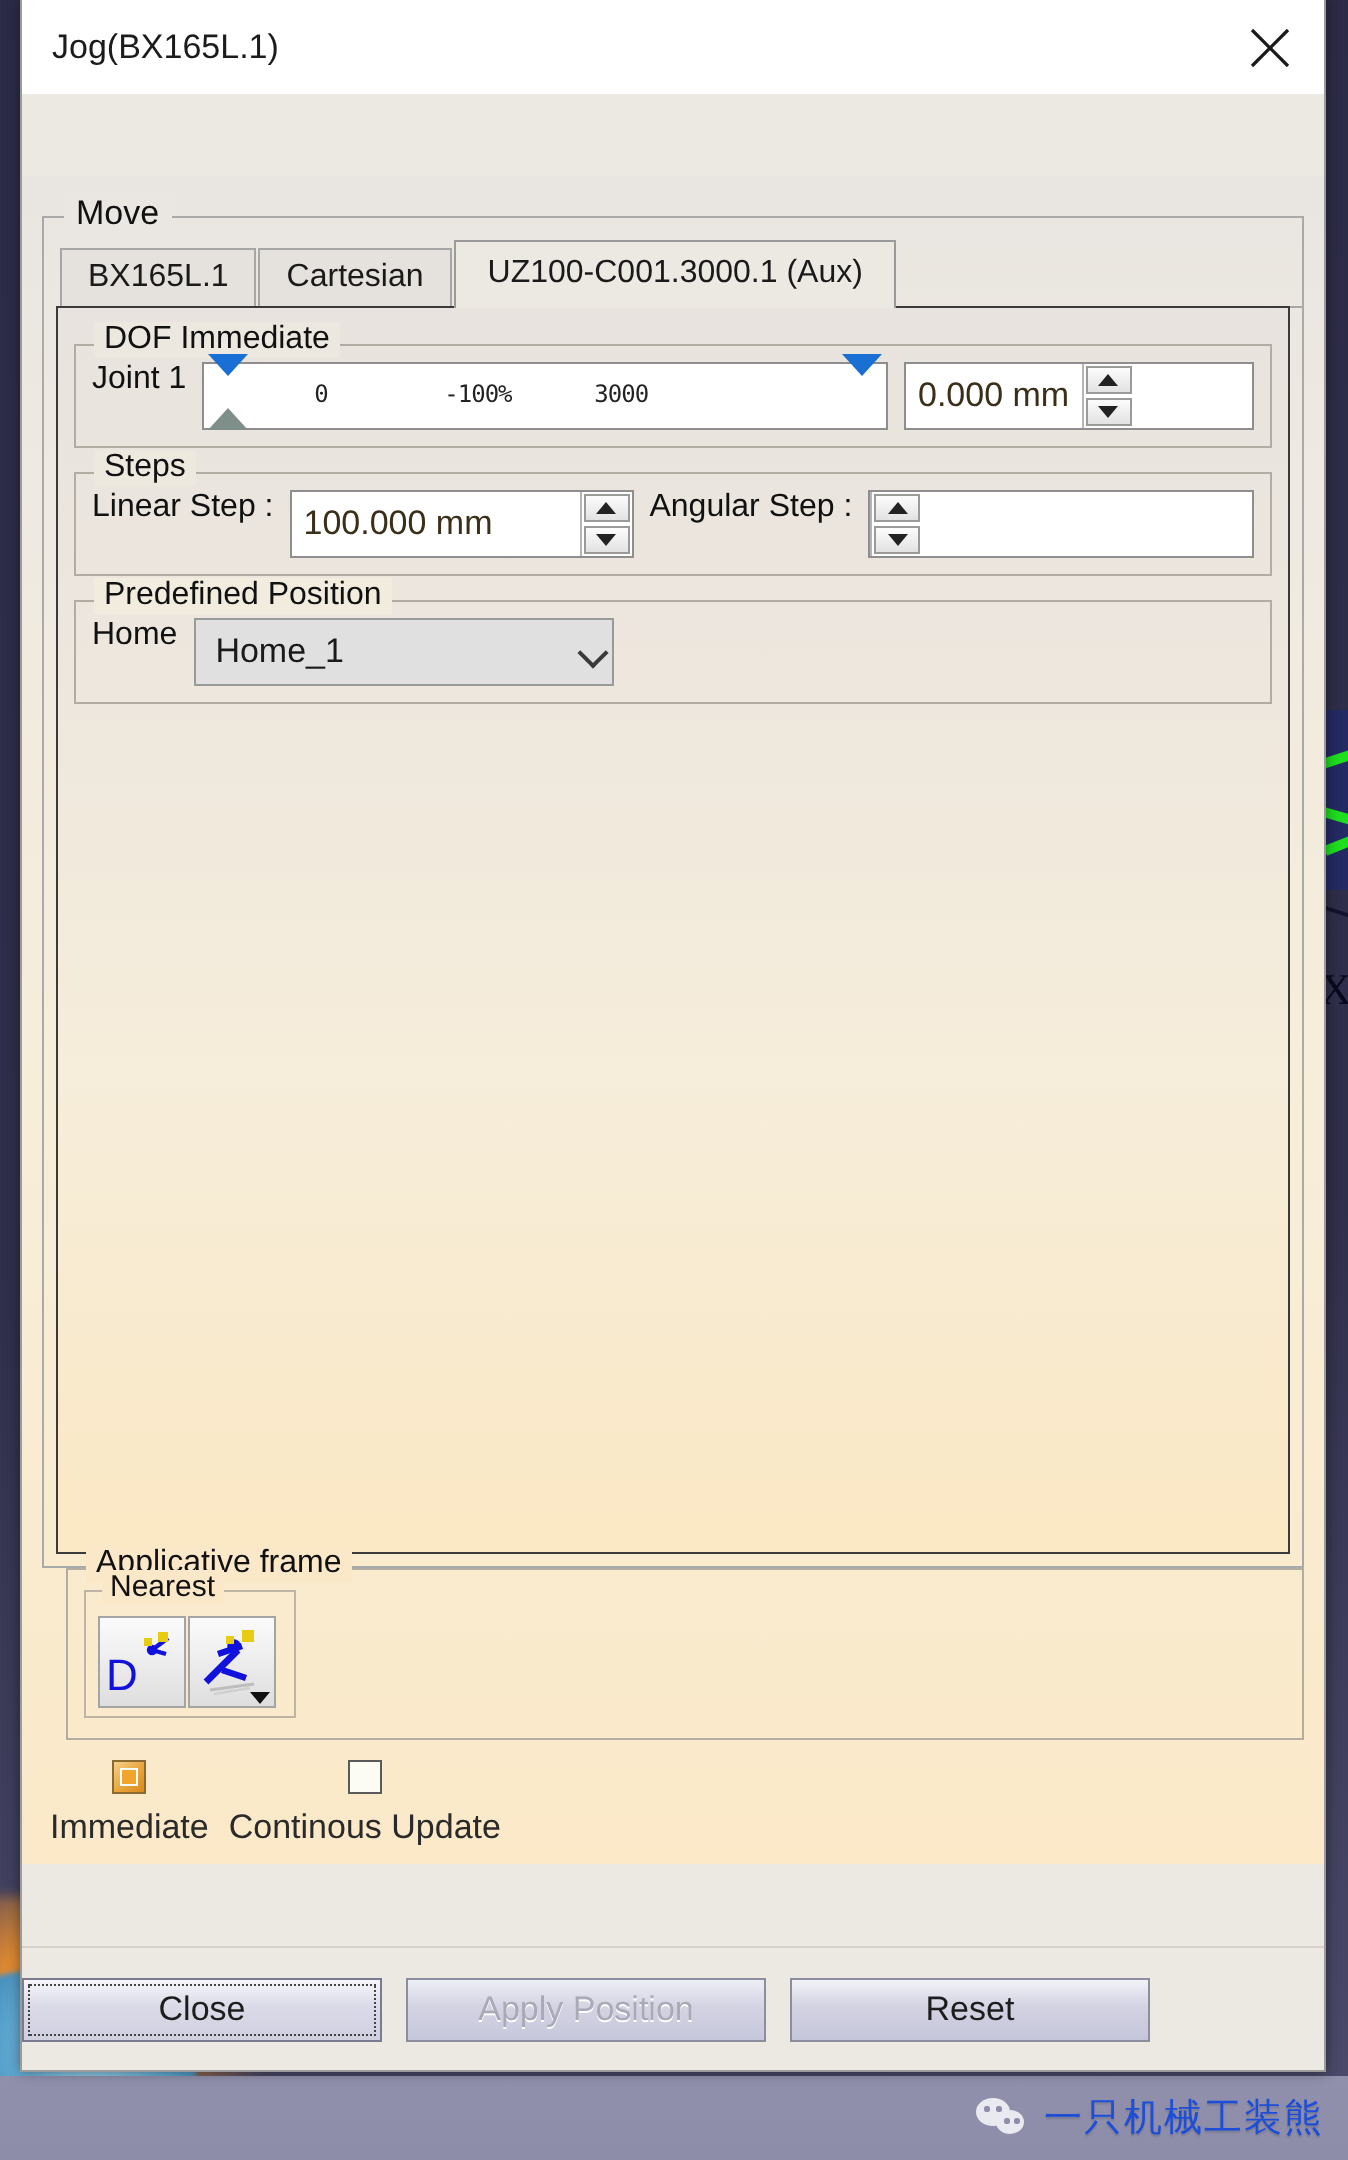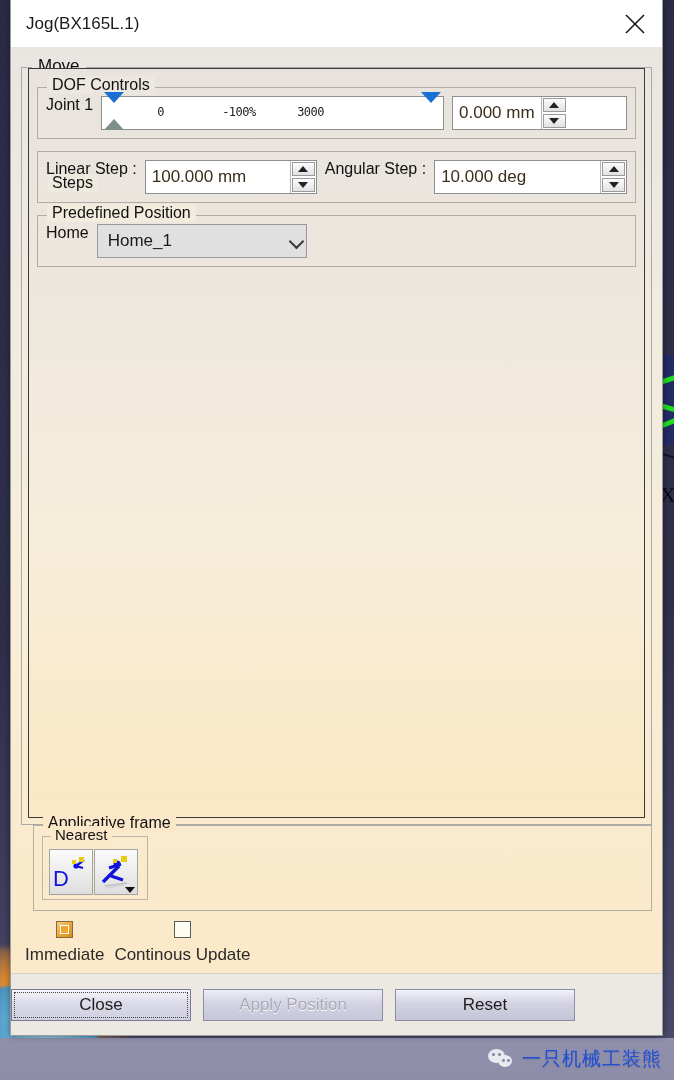--- a/index.html
+++ b/index.html
@@ -81,21 +81,21 @@
     border-radius:50%; background:#8d8ca9; }
 
   
   #dialog {
     position: absolute;
     left: 10px; top: 0; width: 653px; height: 1036px;
     background: #ece9e3;
     border: 1px solid #9b9b9b;
     border-top: none;
     box-shadow: 0 0 6px rgba(0,0,0,0.45);
-    display: flex; flex-direction: column;
+    display: flex; flex-direction: column; gap: 41px;
   }
   #titlebar {
     height: 47px; background: #ffffff;
     display:flex; align-items:center; justify-content:space-between;
     padding: 0 0 0 15px; flex: 0 0 auto;
   }
   #title-text {
     font-size: 17px; color: #1b1b1b;
     font-family: "Liberation Sans", sans-serif;
   }
@@ -171,21 +171,21 @@
     position: relative;
     border: 1px solid #b3aca3;
     margin-top: 12px;
     padding: 8px 8px 8px 8px;
   }
   .inner-group > .legend2 {
     position:absolute; top:-12px; left:9px; padding:0 5px;
     font-size:16px; color:#111;
     background: #ece7df;
   }
-  #steps-group > .legend2 { background:#eee9df;margin-top:34px; }
+  #steps-group > .legend2 { background:#eee9df; }
   #pred-group  > .legend2 { background:#f2ecdf; }
 
   
   .row { display:flex; }
   .lbl { font-size:16px; color:#111; white-space:nowrap; }
 
   .slider {
     position: relative;
     flex: 1 1 auto;
     height: 34px;
@@ -376,25 +376,31 @@
         <line x1="21" y1="3" x2="3" y2="21" stroke="#1a1a1a" stroke-width="1.6"></line>
       </svg>
     </div>
   </div>
 
   <div id="dlg-body">
 
     <div id="move-group">
       <span id="move-legend">Move</span>
 
+      <div id="tabs">
+        <div class="tab">BX165L.1</div>
+        <div class="tab">Cartesian</div>
+        <div class="tab active">UZ100-C001.3000.1  (Aux)</div>
+        <div id="tab-filler"></div>
+      </div>
 
       <div id="tab-panel">
 
         <div class="inner-group" id="dof-group">
-          <span class="legend2">DOF Controls</span>
+          <span class="legend2">DOF Immediate</span>
           <div class="row">
             <span class="lbl">Joint 1</span>
 
             <div class="slider">
               <div class="tri down-blue" style="left:2px; top:-5px;"></div>
               <div class="tri up-gray" style="left:2px; top:22px;"></div>
               <div class="tri down-blue" style="right:2px; top:-5px;"></div>
               <span class="tick" style="left:55px;">0</span>
               <span class="tick" style="left:120px;">-100%</span>
               <span class="tick" style="left:195px;">3000</span>
@@ -424,21 +430,20 @@
                 <span class="sb">
                     <i class="arrow-up"></i>
                   </span>
                 <span class="sb">
                     <i class="arrow-dn"></i>
                   </span>
               </span>
             </div>
             <span class="lbl" style="margin-left:8px;">Angular Step :</span>
             <div class="spin-box" style="flex:1 1 auto;">
-              <span class="spin-val" style="flex:1 1 auto;">10.000 deg</span>
               <span class="spin-btns">
                 <span class="sb">
                     <i class="arrow-up"></i>
                   </span>
                 <span class="sb">
                     <i class="arrow-dn"></i>
                   </span>
               </span>
             </div>
           </div>

